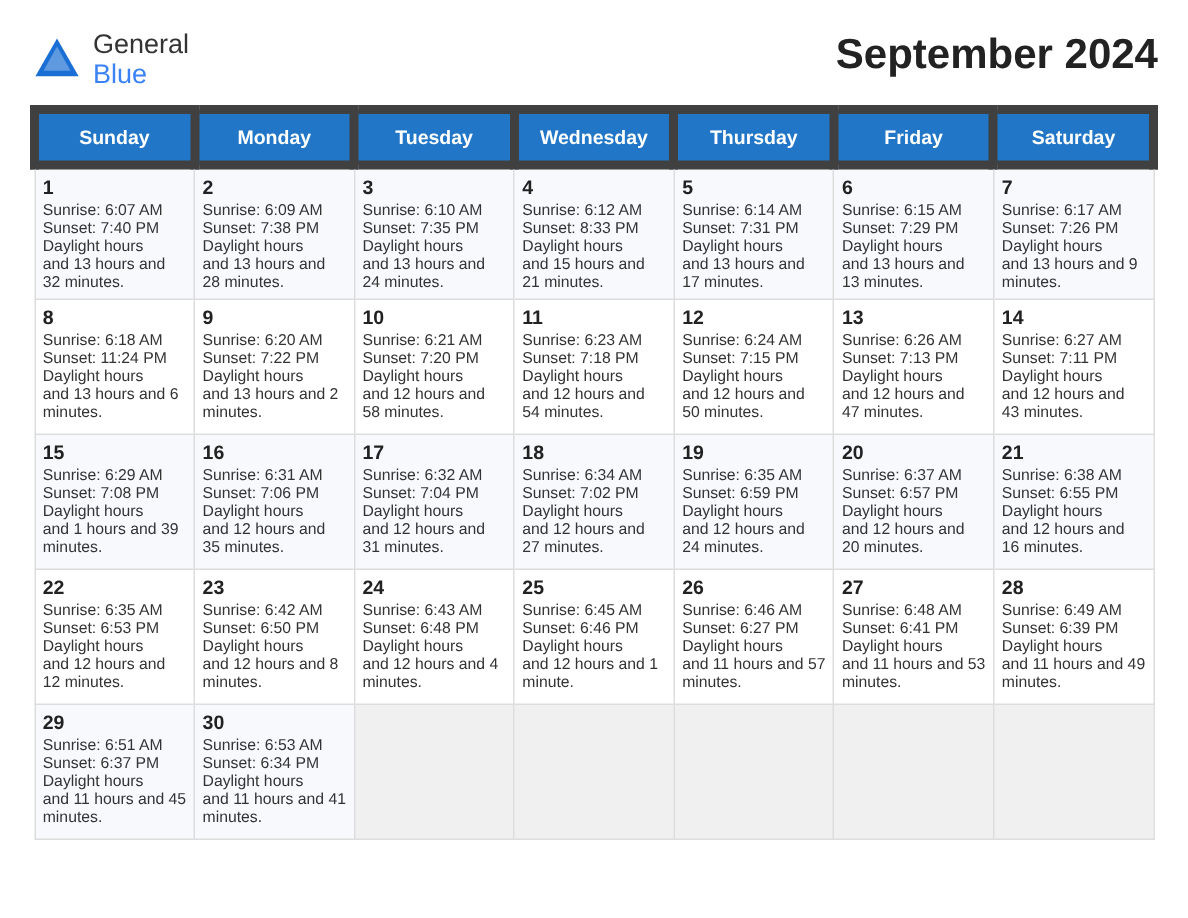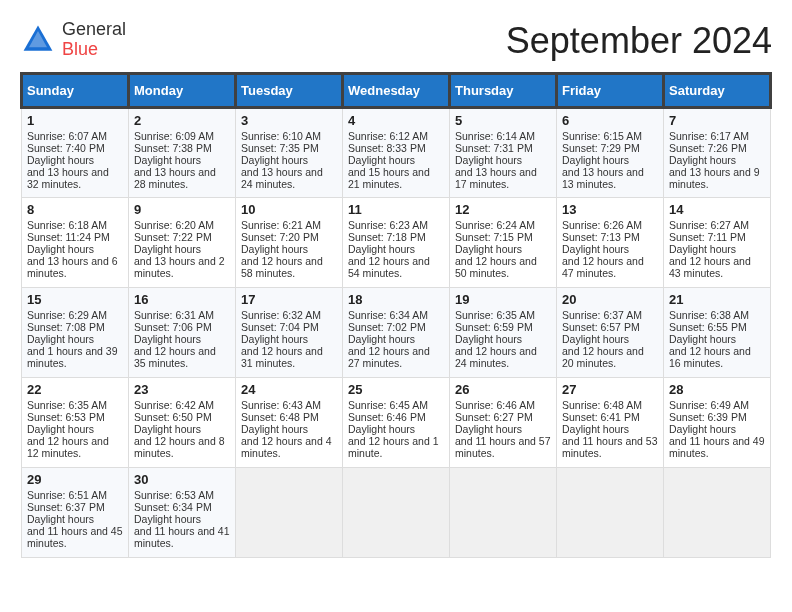--- a/index.html
+++ b/index.html
@@ -20,53 +20,53 @@
       display: flex;
       align-items: center;
       gap: 6px;
     }
     .logo-text {
       font-size: 18px;
       font-weight: normal;
       line-height: 1.1;
     }
     .logo-text .general { color: #333; }
-    .logo-text .blue { color: #ef4444; }
+    .logo-text .blue { color: #3b82f6; }
     .logo-icon {
       width: 36px;
       height: 36px;
     }
     .title-block {
       text-align: right;
     }
     .month-title {
-      font-size: 36px;
-      font-weight: normal;
+      font-size: 28px;
+      font-weight: bold;
       color: #222;
       margin-left: 22px;
     }
     .location {
       font-size: 14px;
       color: #444;
     }
     table {
       width: 100%;
       border-collapse: collapse;
       table-layout: fixed;
     }
     thead tr {
       background-color: #2176c7;
       color: #fff;
     }
     thead th {
       padding: 8px 4px;
       font-size: 13px;
       font-weight: bold;
-      text-align: left;
-      border: 3px solid #404040;
+      text-align: center;
+      border: 6px solid #404040;
     }
     tbody tr {
       background: #fff;
     }
     tbody tr:nth-child(odd) {
       background: #f7f9fc;
     }
     td {
       border: 1px solid #ddd;
       padding: 4px 5px;

